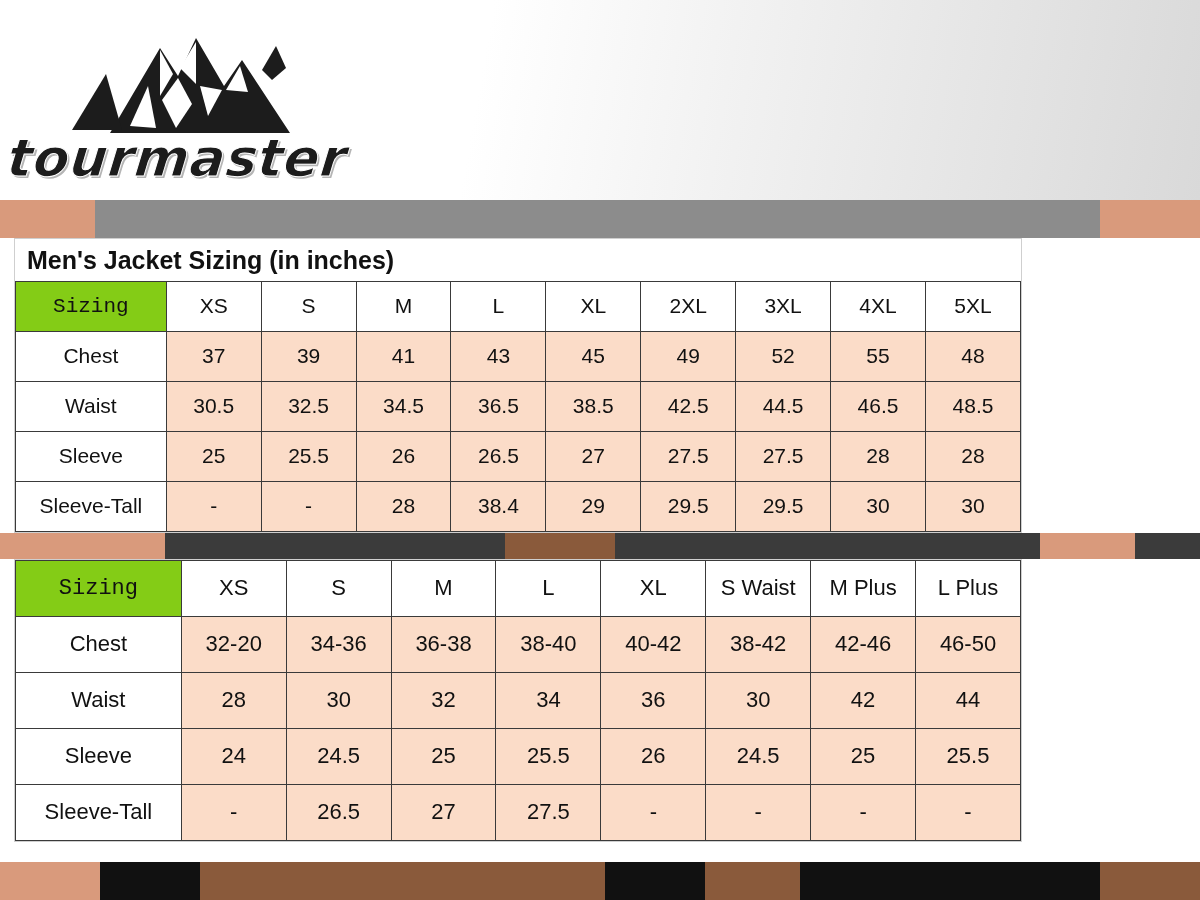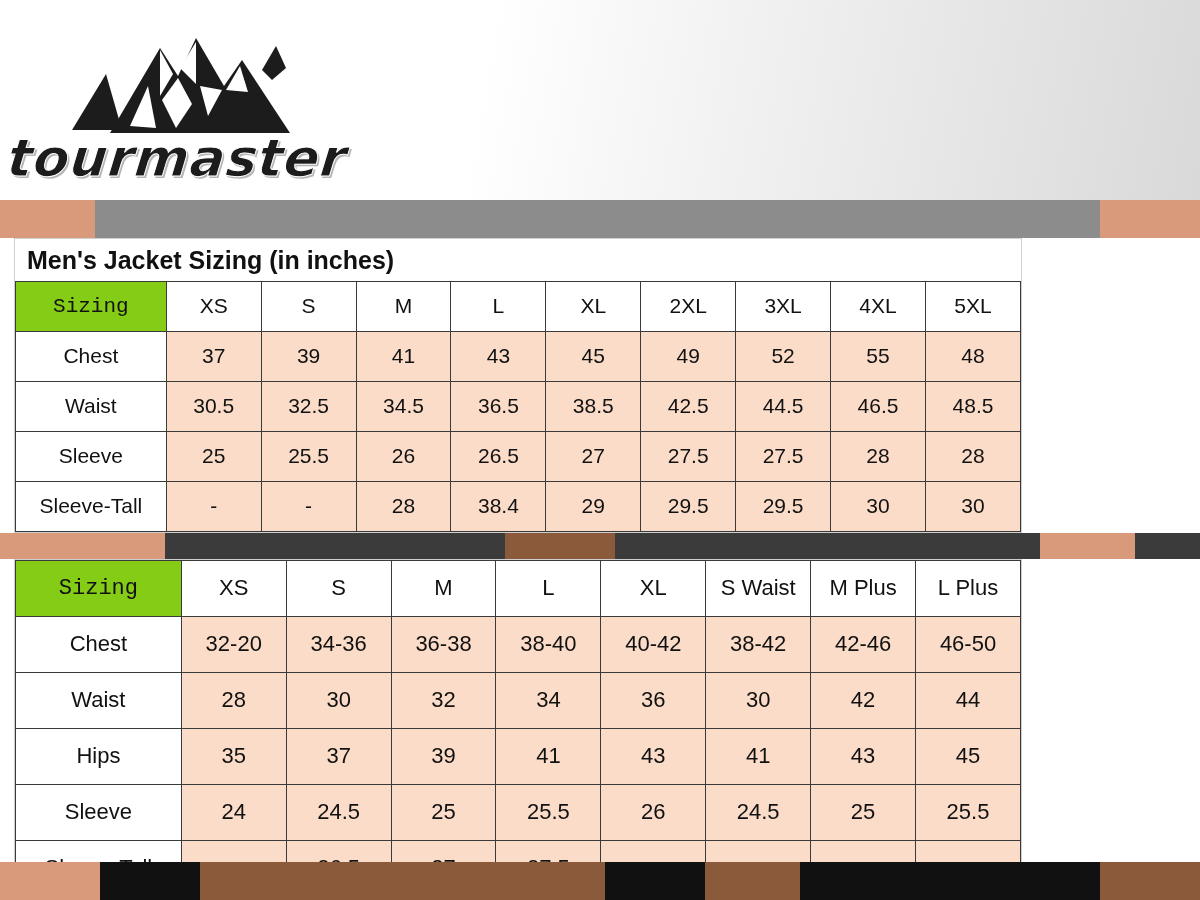--- a/index.html
+++ b/index.html
@@ -253,31 +253,20 @@
         <td>28</td>
         <td>30</td>
         <td>32</td>
         <td>34</td>
         <td>36</td>
         <td>30</td>
         <td>42</td>
         <td>44</td>
       </tr>
       <tr>
-        <td class="rowlabel">Hips</td>
-        <td>35</td>
-        <td>37</td>
-        <td>39</td>
-        <td>41</td>
-        <td>43</td>
-        <td>41</td>
-        <td>43</td>
-        <td>45</td>
-      </tr>
-      <tr>
         <td class="rowlabel">Sleeve</td>
         <td>24</td>
         <td>24.5</td>
         <td>25</td>
         <td>25.5</td>
         <td>26</td>
         <td>24.5</td>
         <td>25</td>
         <td>25.5</td>
       </tr>

